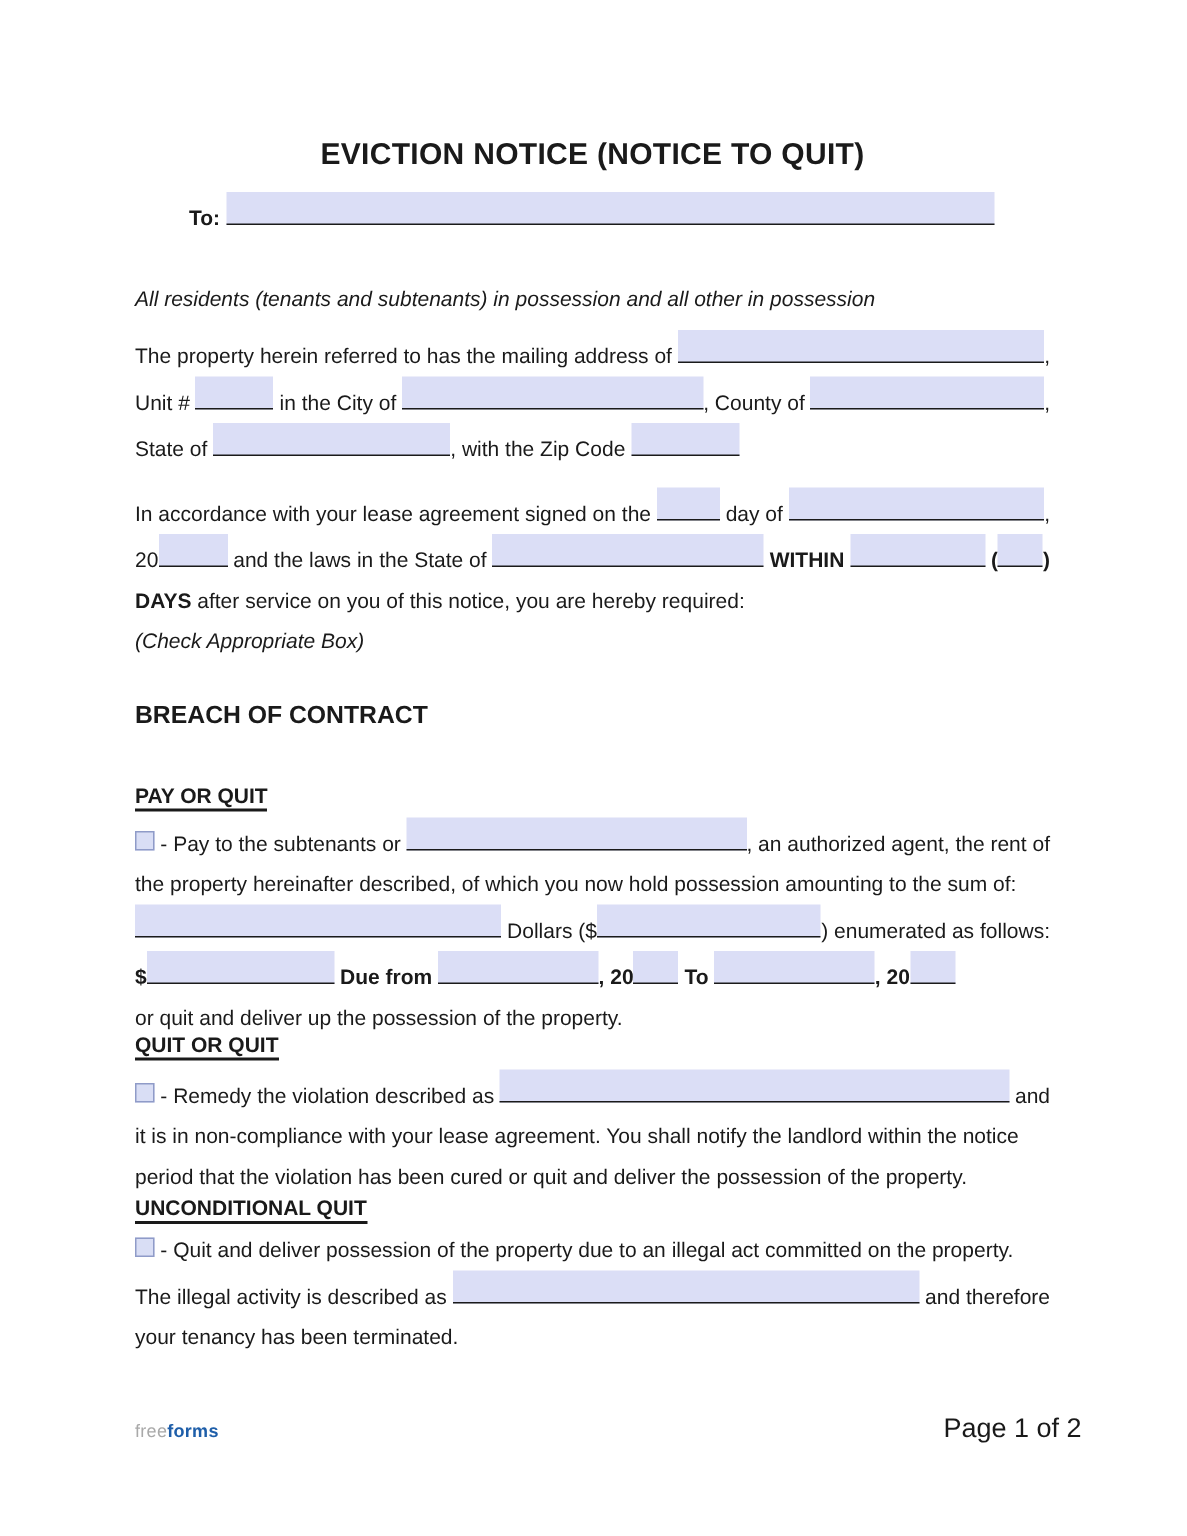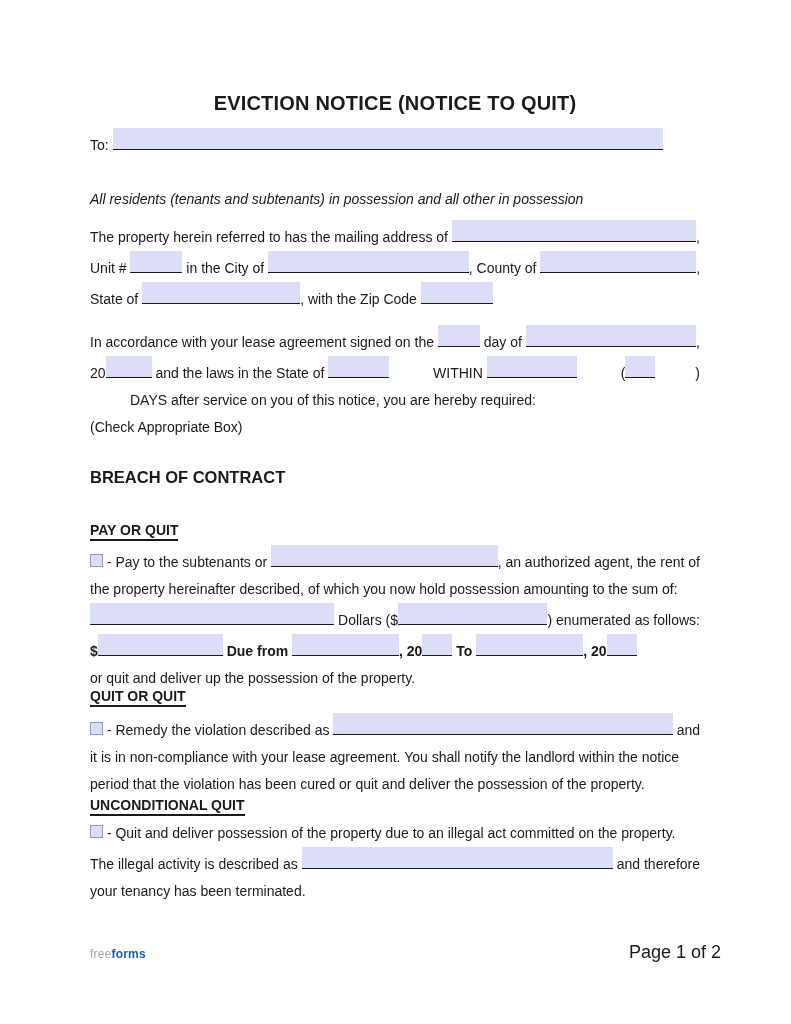--- a/index.html
+++ b/index.html
@@ -17,37 +17,37 @@
     font-family:"Liberation Sans","DejaVu Sans",sans-serif;
     font-size:14px;color:var(--text);
     box-sizing:border-box;padding:0 91px 0 90px;overflow:hidden;
   }
   .title{
     font-size:20px;font-weight:bold;text-align:center;
     margin:90px 0 0 0;line-height:26px;letter-spacing:0.2px;
   }
   .line{display:flex;align-items:baseline;line-height:27px;}
   .t{white-space:pre;}
-  .b{white-space:pre;font-weight:normal;padding-left:40px;}
+  .b{white-space:pre;font-weight:bold;}
   .field{
     background:var(--field_bg);
     border-bottom:1px solid var(--field_line);
     height:21px;margin-bottom:-4px;flex:0 0 auto;
   }
   .field.grow{flex:1 1 auto;}
   .checkbox{
     width:11px;height:11px;box-sizing:content-box;
     background:var(--checkbox_bg);border:1px solid var(--checkbox_border);
     margin-bottom:-2px;flex:0 0 auto;align-self:baseline;
   }
-  .to-line{margin-top:12px;padding-right:37px;font-weight:normal;}
+  .to-line{margin-top:12px;padding-right:37px;font-weight:bold;margin-left:36px;}
   .subtitle{font-style:italic;line-height:27px;margin-top:27px;white-space:pre;}
   .para-property{margin-top:7px;}
   .para-lease{margin-top:12px;}
-  .check-note{text-align:center;}
+  .check-note{font-style:italic;text-align:center;}
   .breach-heading{
     font-size:16.5px;font-weight:bold;text-align:left;
     margin-top:26px;line-height:20px;
   }
   .h2{font-weight:bold;line-height:20px;}
   .h2 .u{border-bottom:2px solid var(--text);padding-bottom:1px;white-space:pre;}
   .h-pay{margin-top:33px;}
   .h-cure{margin-top:-6px;}
   .h-uncond{margin-top:-3px;}
   .sect{margin-top:5px;}

